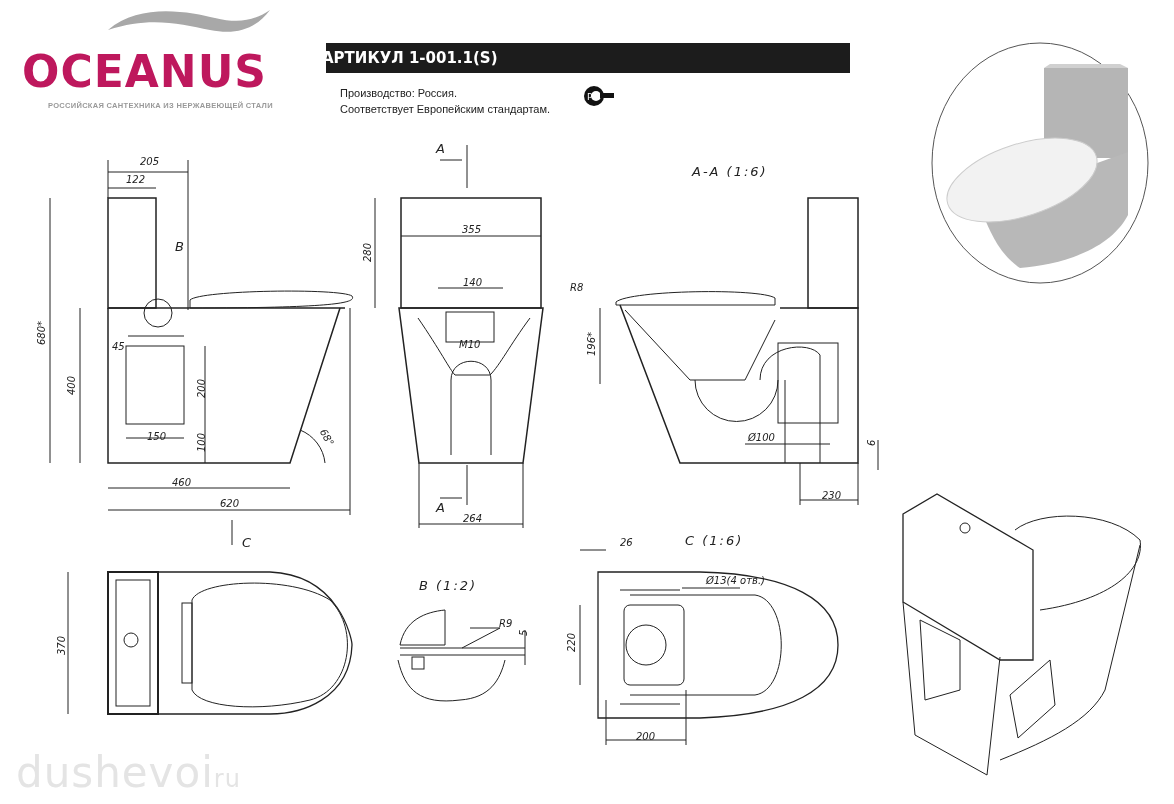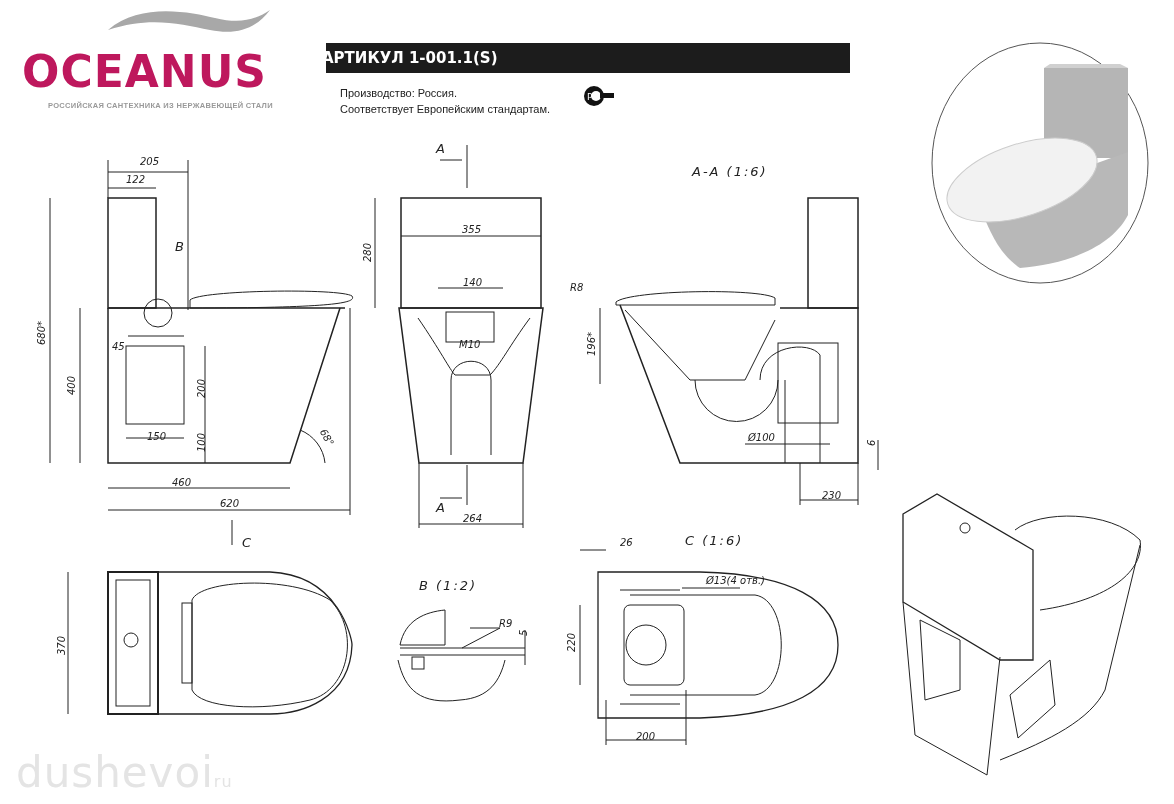--- a/index.html
+++ b/index.html
@@ -152,14 +152,14 @@
 <div class="abs dim" style="left:499px;top:618px">R9</div>
 <div class="abs dim vert" style="left:518px;top:636px">5</div>
 
 <div class="abs lbl" style="left:685px;top:533px">C (1:6)</div>
 <div class="abs dim" style="left:620px;top:537px">26</div>
 <div class="abs dim" style="left:706px;top:575px">Ø13(4 отв.)</div>
 <div class="abs dim vert" style="left:566px;top:652px">220</div>
 <div class="abs dim" style="left:636px;top:731px">200</div>
 
 <div class="abs wm">
-  <span>dushevoi</span><span style="font-size:16px">ru</span>
+  <span>dushevoi</span><span style="font-size:24px">ru</span>
 </div>
 
 </body></html>

